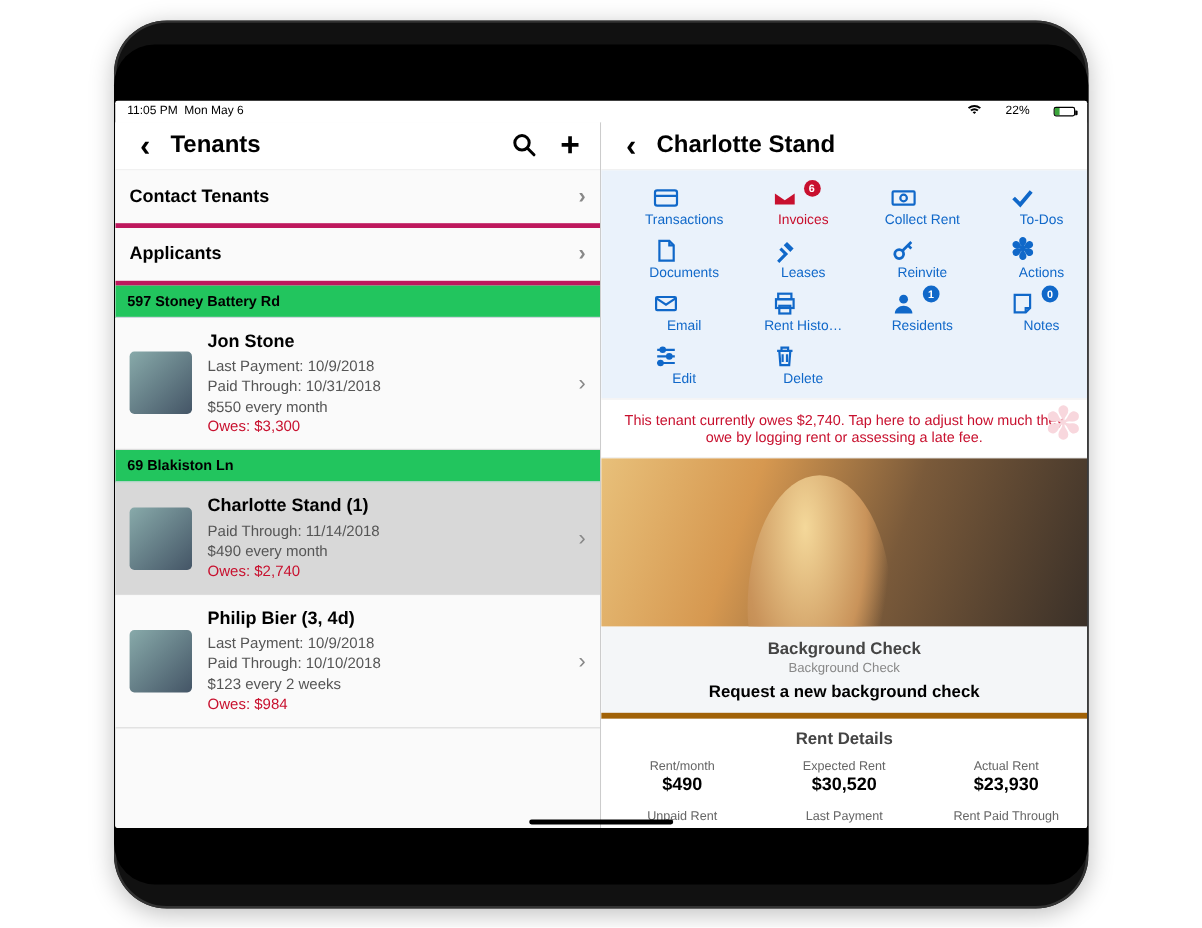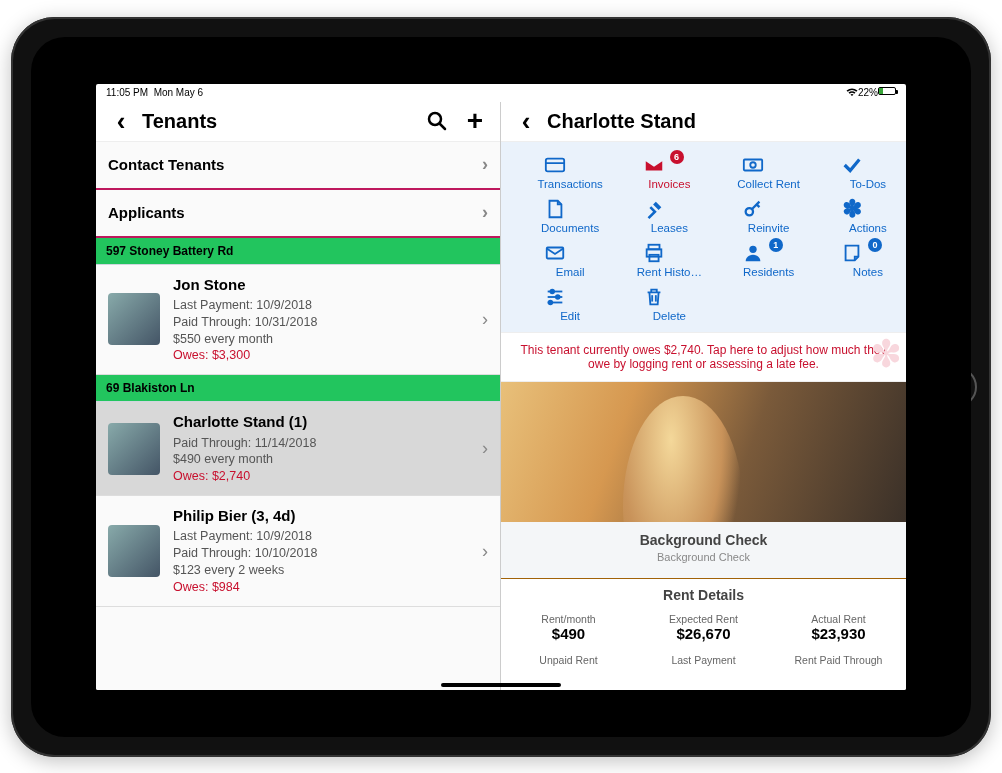--- a/index.html
+++ b/index.html
@@ -1,54 +1,54 @@
 <!DOCTYPE html>
 <html><head>
 <meta charset="utf-8">
 <style>
   * { box-sizing: border-box; margin: 0; padding: 0; font-family: -apple-system, "Helvetica Neue", Arial, sans-serif; }
   body { background: #fff; display: flex; align-items: center; justify-content: center; height: 773px; width: 1002px; }
   .ipad-frame {
-    width: 980px; height: 740px; background: #111; border-radius: 44px; position: relative;
+    width: 812px; height: 740px; background: #111; border-radius: 44px; position: relative;
     box-shadow: inset 0 0 0 2px #333, 0 4px 20px rgba(0,0,0,0.25);
     display: flex; align-items: center; justify-content: center;
   }
   .ipad-inner {
     width: 940px; height: 700px; background: #000; border-radius: 34px; position: relative;
     display: flex; align-items: center; justify-content: center;
   }
   .camera { position: absolute; left: 22px; top: 50%; transform: translateY(-50%); width: 10px; height: 10px; background: #1a1a2a; border-radius: 50%; }
   .home-btn { position: absolute; right: 14px; top: 50%; transform: translateY(-50%); width: 40px; height: 40px; border: 2px solid #555; border-radius: 50%; display:flex; align-items:center; justify-content:center;}
   .home-btn::after { content:""; width:14px; height:14px; border:1.5px solid #666; border-radius:3px; }
   .screen {
     width: 810px; height: 606px; background: #fff; position: relative; overflow: hidden; border-radius: 2px;
   }
 
   
   .statusbar { height: 18px; font-size: 10px; font-weight: 500; display:flex; align-items:center; justify-content:space-between; padding: 0 10px; color:#000; }
-  .statusbar .right { display:flex; align-items:flex-start; gap:0; }
+  .statusbar .right { display:flex; align-items:center; gap:20px; }
   .battery { width:18px; height:8px; border:1px solid #000; border-radius:2px; position:relative; }
   .battery::after { content:""; position:absolute; right:-3px; top:2px; width:2px; height:4px; background:#000; border-radius:0 1px 1px 0;}
   .battery .fill { position:absolute; left:0; top:0; height:100%; width:22%; background:#3aa53a; }
 
   
   .app { position:absolute; top:18px; left:0; right:0; bottom:0; display:flex; }
   .pane-left { width: 405px; border-right: 1px solid #ccc; display:flex; flex-direction:column; background:#fafafa;}
   .pane-right { flex: 1; display:flex; flex-direction:column; overflow:hidden; background:#fff;}
 
   
   .hdr { height: 40px; display:flex; align-items:center; padding: 0 8px; gap:4px; background:#fff; border-bottom:1px solid #eee;}
   .hdr h1 { font-size: 20px; font-weight: 600; }
   .hdr .spacer { flex:1; }
   .hdr .icon-btn { width:34px; height:34px; display:flex; align-items:center; justify-content:center; color:#000; }
   .chev-left { font-size: 26px; font-weight: 700; line-height:1; }
 
   
   .list { flex:1; overflow-y:auto; }
-  .menu-row { display:flex; align-items:center; height:48px; padding: 0 12px; border-bottom:2px solid #be185d; background:#fafafa; font-weight:600; font-size:15px;}
+  .menu-row { display:flex; align-items:center; height:48px; padding: 0 12px; border-bottom:4px solid #be185d; background:#fafafa; font-weight:600; font-size:15px;}
   .menu-row .arrow { font-size:18px; color:#888; }
   .section-hdr { background:#22c55e; font-size:12px; font-weight:700; padding:6px 10px; border-bottom:1px solid #d0d6df;}
   .tenant-row { display:flex; align-items:center; gap:13px; padding:10px 12px; border-bottom:1px solid #ddd; background:#fafafa;}
   .tenant-row.selected { background:#d8d8d8; }
   .tenant-row .thumb { width:52px; height:52px; border-radius:4px; background:linear-gradient(135deg,#8aa,#456); flex-shrink:0; background-size:cover;}
   .tenant-row .info { flex:1; font-size:12.5px; color:#555; line-height:1.35;}
   .tenant-row .info .name { font-size:15px; font-weight:700; color:#000; margin-bottom:2px;}
   .tenant-row .info .owes { color:#c8102e; font-weight:500;}
   .tenant-row .arrow { font-size:18px; color:#888; }
 
@@ -61,21 +61,21 @@
   .action .badge.blue { background:#1068c9; }
   .action svg { width:24px; height:22px; }
   .action .label { white-space:nowrap; overflow:hidden; text-overflow:ellipsis; max-width:80px;margin-left:31px;}
 
   .alert-banner { background:#fff; padding:10px 14px; font-size:12px; color:#c8102e; text-align:center; border-top:1px solid #eee; border-bottom:1px solid #eee; position:relative;}
   .alert-banner .star { position:absolute; right:4px; top:2px; font-size:38px; color:#f8d7dd; line-height:1;}
 
   .tenant-photo { height:140px; background:linear-gradient(110deg,#e8c07a 0%,#d69850 30%,#7a5a3a 60%,#3a3028 100%); position:relative; overflow:hidden;}
   .tenant-photo::after{content:"";position:absolute;left:30%;top:10%;width:120px;height:220px;background:radial-gradient(ellipse at 40% 20%, #f4d89a 0%, #c9935a 50%, transparent 70%);border-radius:50%;}
 
-  .card { background:#f4f6f8; border-bottom:1px solid #a16207; padding:10px 0; text-align:center;}
+  .card { background:#f4f6f8; border-bottom:5px solid #a16207; padding:10px 0; text-align:center;}
   .card h3 { font-size:14px; font-weight:700; color:#444; margin-bottom:3px;}
   .card .sub { font-size:11px; color:#888; margin-bottom:5px;}
   .card .link { font-size:14px; font-weight:700; color:#000; }
 
   .rent-details { background:#fff; padding:8px 0 0;}
   .rent-details h3 { text-align:center; font-size:14px; font-weight:700; color:#444; margin-bottom:6px;}
   .rent-row { display:flex; }
   .rent-col { flex:1; text-align:center; padding:4px 0;}
   .rent-col .lbl { font-size:10.5px; color:#666; }
   .rent-col .val { font-size:15px; font-weight:800; color:#000; }
@@ -320,32 +320,33 @@
           <div class="alert-banner">
             <span class="star">✽</span>
             <span>This tenant currently owes $2,740. Tap here to adjust how much they owe by logging rent or assessing a late fee.</span>
           </div>
 
           <div class="tenant-photo"></div>
 
           <div class="card">
             <h3>Background Check</h3>
             <div class="sub">Background Check</div>
+            <div class="link">Request a new background check</div>
           </div>
 
           <div class="rent-details">
             <h3>Rent Details</h3>
             <div class="rent-row">
               <div class="rent-col">
                   <div class="lbl">Rent/month</div>
                   <div class="val">$490</div>
                 </div>
               <div class="rent-col">
                   <div class="lbl">Expected Rent</div>
-                  <div class="val">$26,670</div>
+                  <div class="val">$30,520</div>
                 </div>
               <div class="rent-col">
                   <div class="lbl">Actual Rent</div>
                   <div class="val">$23,930</div>
                 </div>
             </div>
             <div class="rent-row" style="margin-top:4px;">
               <div class="rent-col">
                   <div class="lbl">Unpaid Rent</div>
                 </div>

